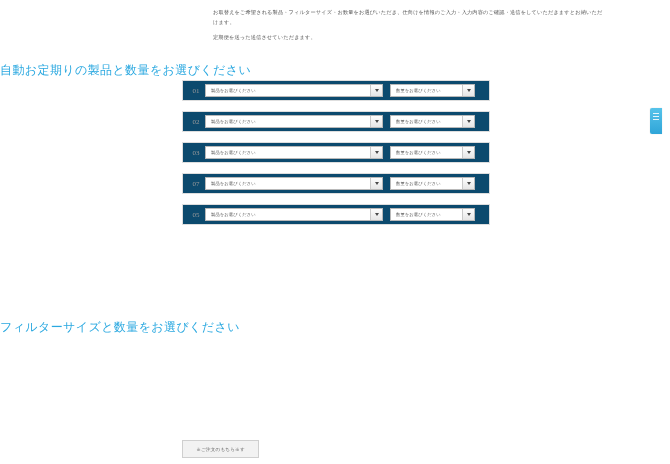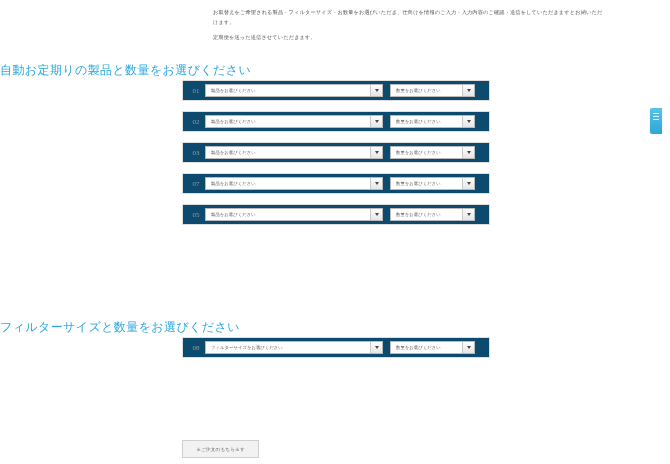--- a/index.html
+++ b/index.html
@@ -243,35 +243,20 @@
     </div>
   </div>
 
 
 
 </div>
 
 <div class="section-title" id="title-filters">フィルターサイズと数量をお選びください</div>
 <div class="rows" id="rows-filters">
 
-  <div class="row">
-    <div class="row-num">08</div>
-    <div class="select-wrap product">
-      <div class="select-text">フィルターサイズをお選びください</div>
-      <div class="select-arrow">
-          <div class="tri"></div>
-        </div>
-    </div>
-    <div class="select-wrap qty">
-      <div class="select-text">数量をお選びください</div>
-      <div class="select-arrow">
-          <div class="tri"></div>
-        </div>
-    </div>
-  </div>
 
 
 
 </div>
 
 <div class="submit-btn">※ご注文のもちら※す</div>
 
 <div class="side-tab">
   <div class="bar"></div>
   <div class="bar"></div>

